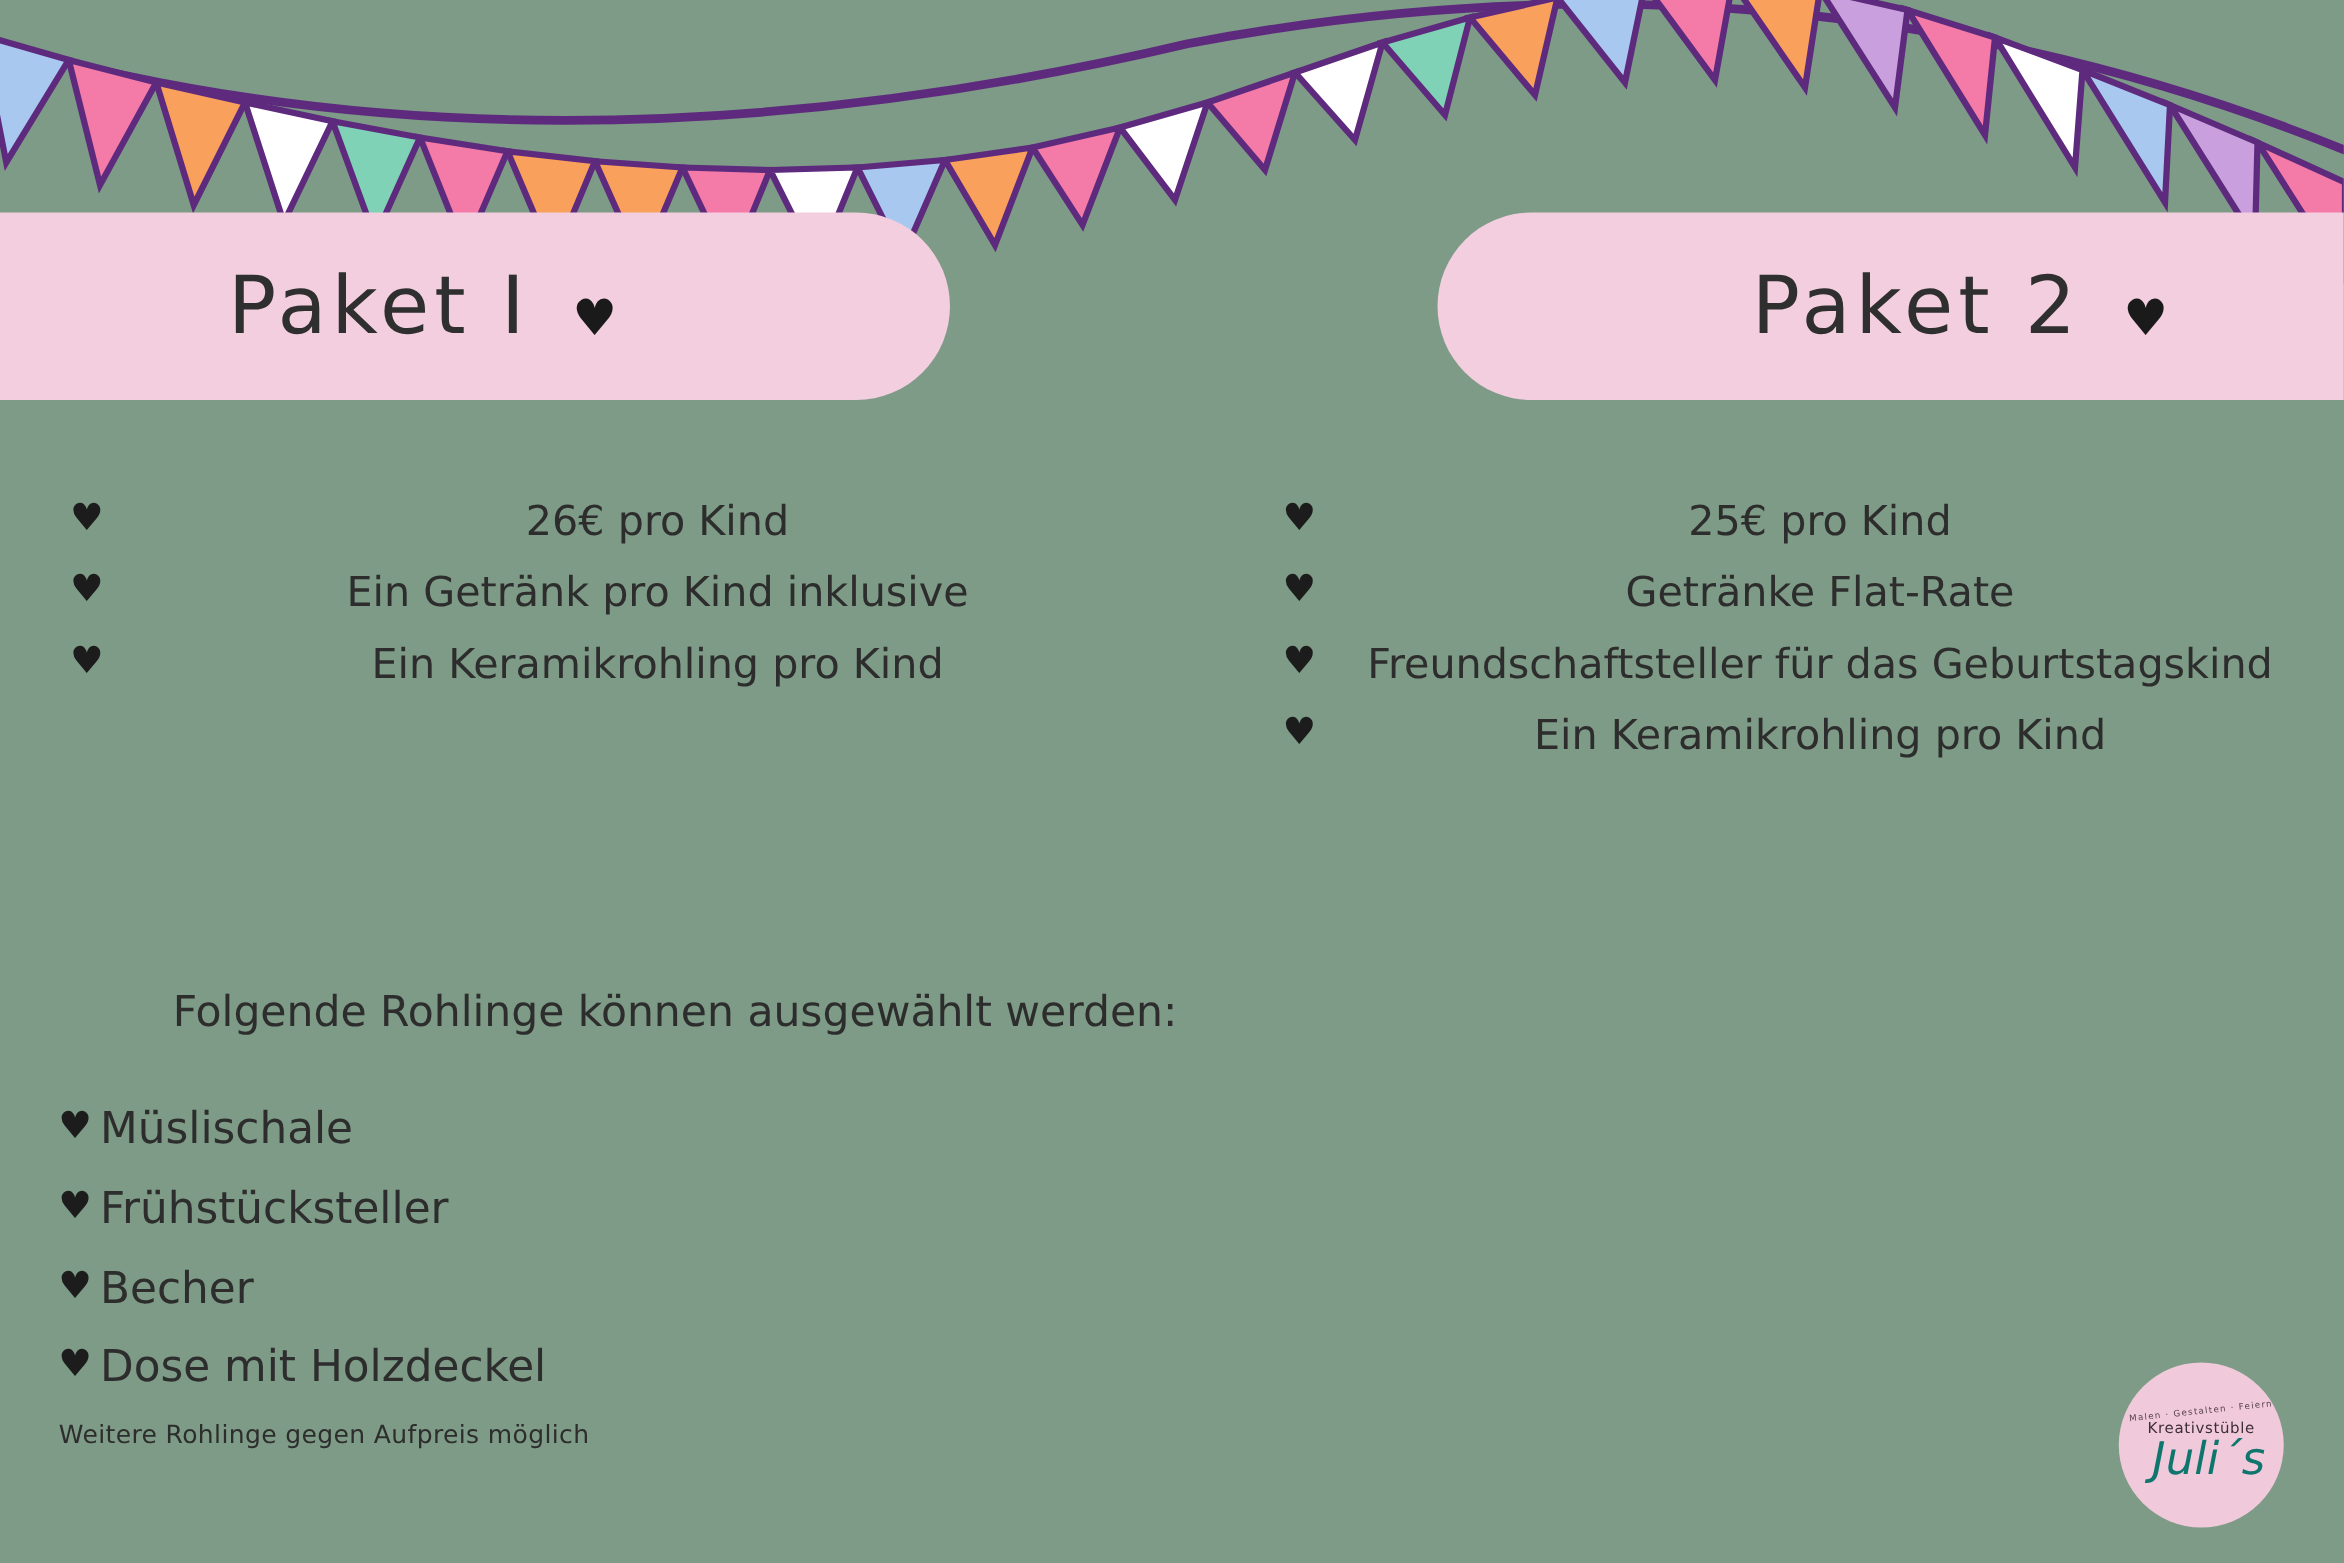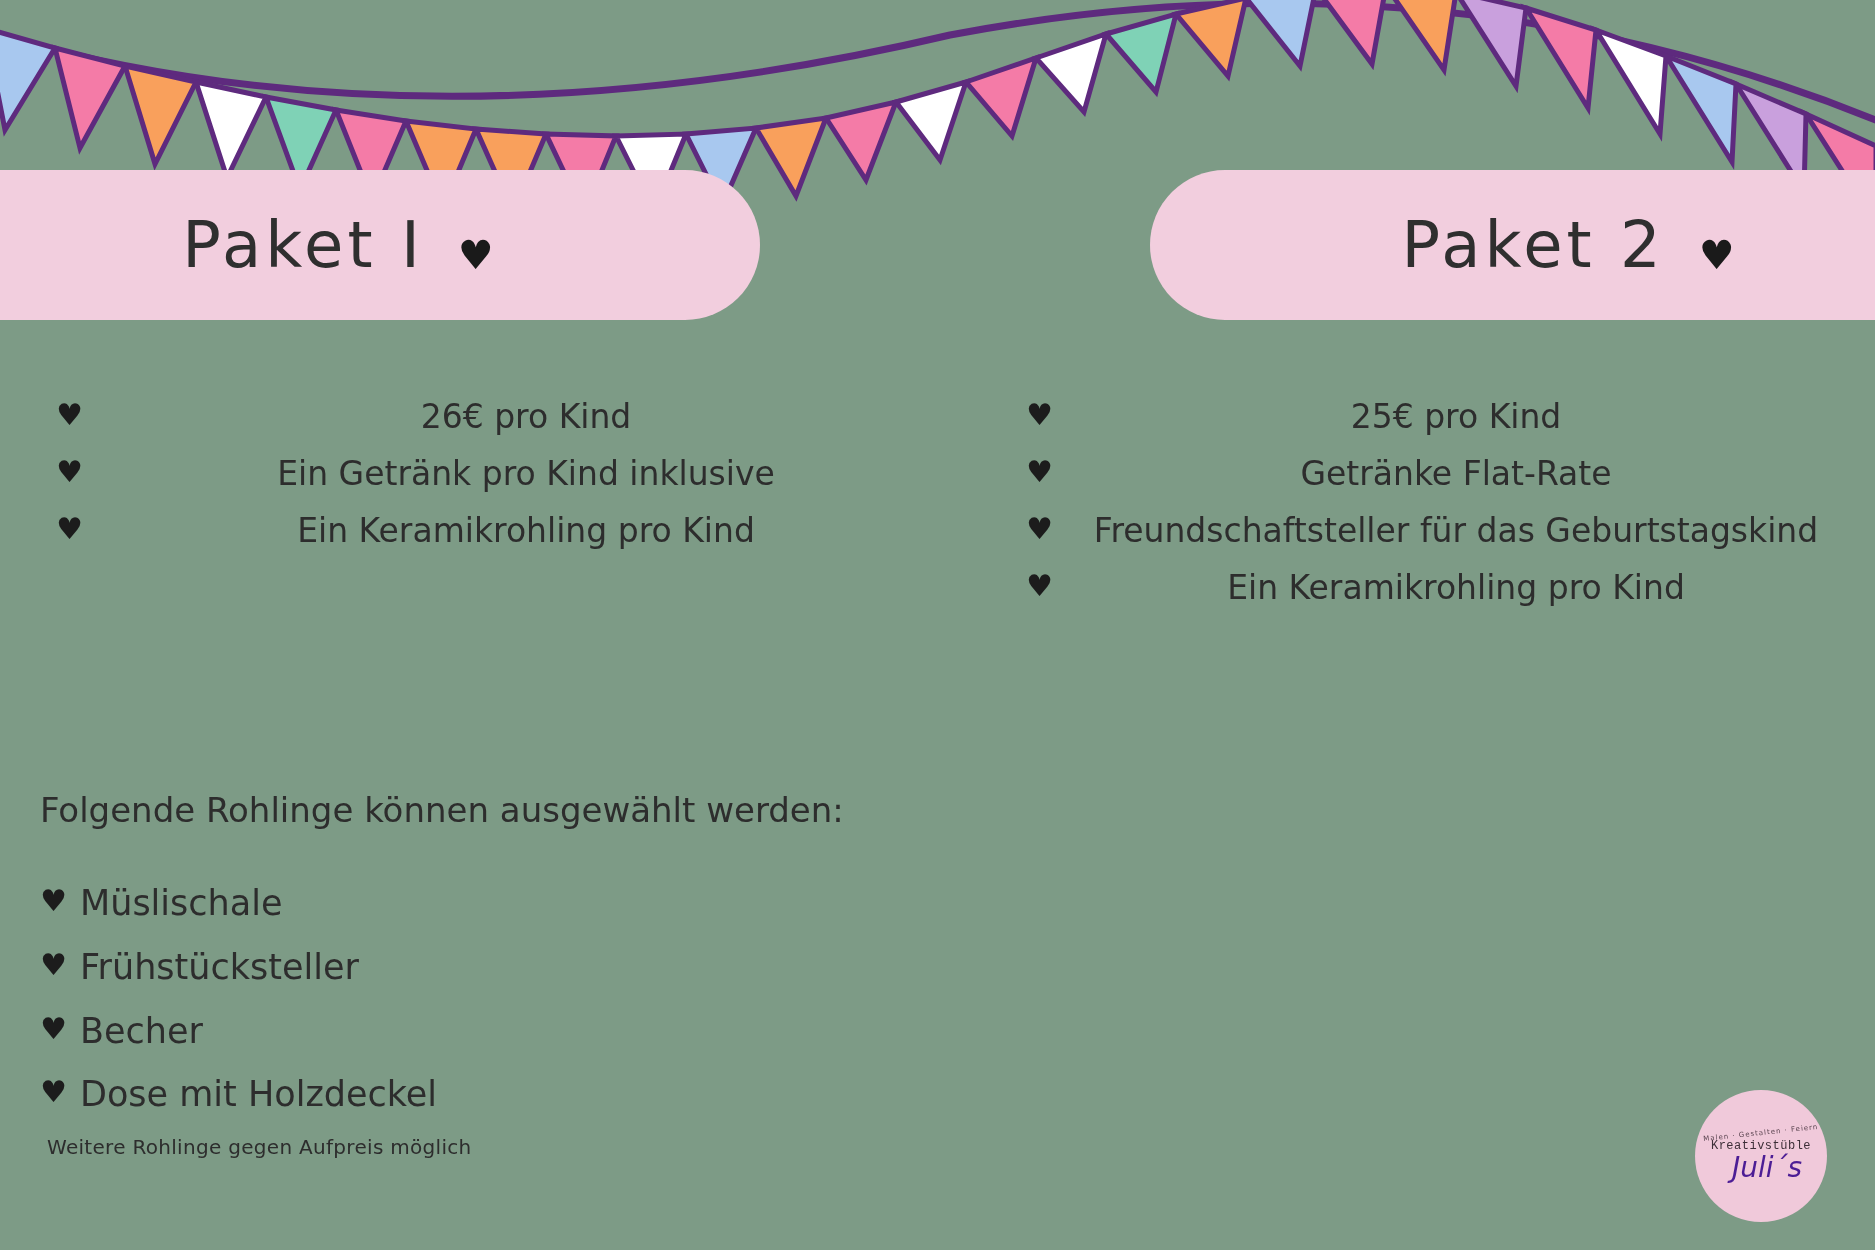--- a/index.html
+++ b/index.html
@@ -105,20 +105,21 @@
     flex: 1 1 auto;
     text-align: center;
   }
 
   
   .rohlinge {
     position: absolute;
     left: 40px;
     top: 790px;
     width: 1000px;
+    text-align: center;
   }
   .rohlinge-intro {
     font-size: 34px;
     color: #2d2d2d;
     margin: 0 0 52px 0;
   }
   ul.blank-list {
     list-style: none;
     margin: 0;
     padding: 0;
@@ -165,25 +166,24 @@
     font-size: 7px;
     color: #5a4450;
     letter-spacing: 1px;
     transform: rotate(-6deg);
     margin-bottom: 2px;
   }
   .logo .logo-mid {
     font-size: 12px;
     color: #3d2f38;
     letter-spacing: 0.5px;
-    font-family: Liberation Mono, monospace;
   }
   .logo .logo-name {
-    font-size: 28px;
-    color: #4c1d95;
+    font-size: 36px;
+    color: #0f766e;
     font-style: italic;
     margin-top: -2px;
     margin-left: 12px;
   }
 </style>
 </head>
 <body>
 
 <div class="page">
 

